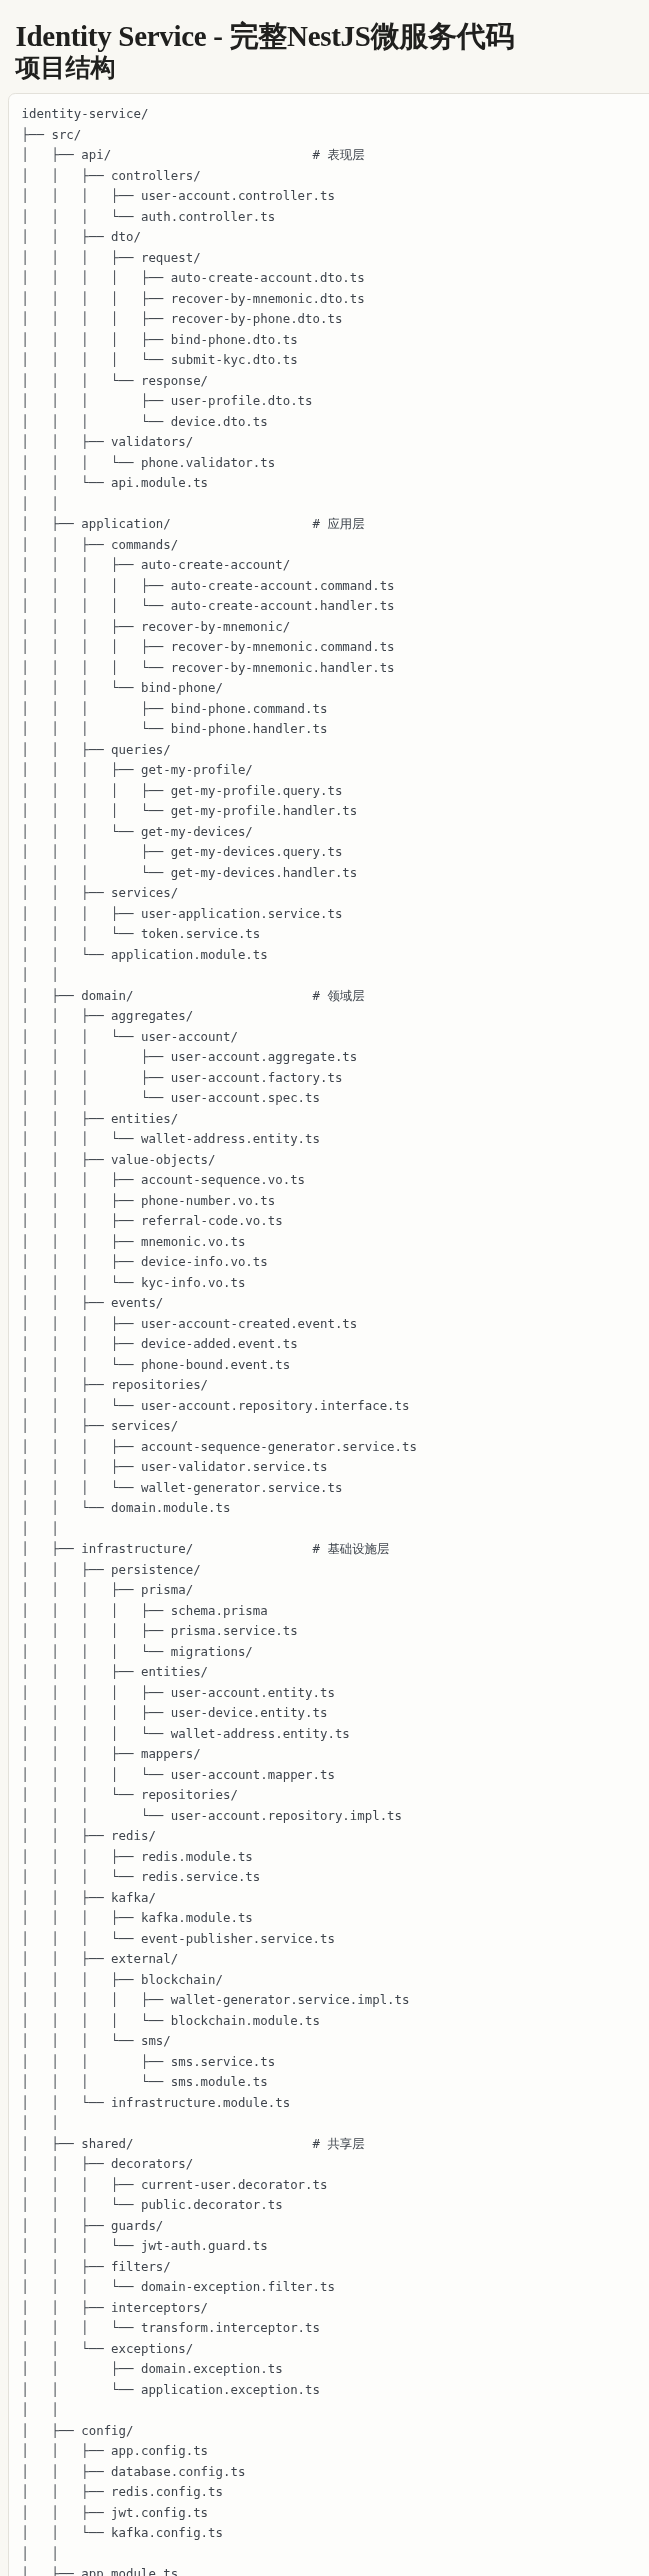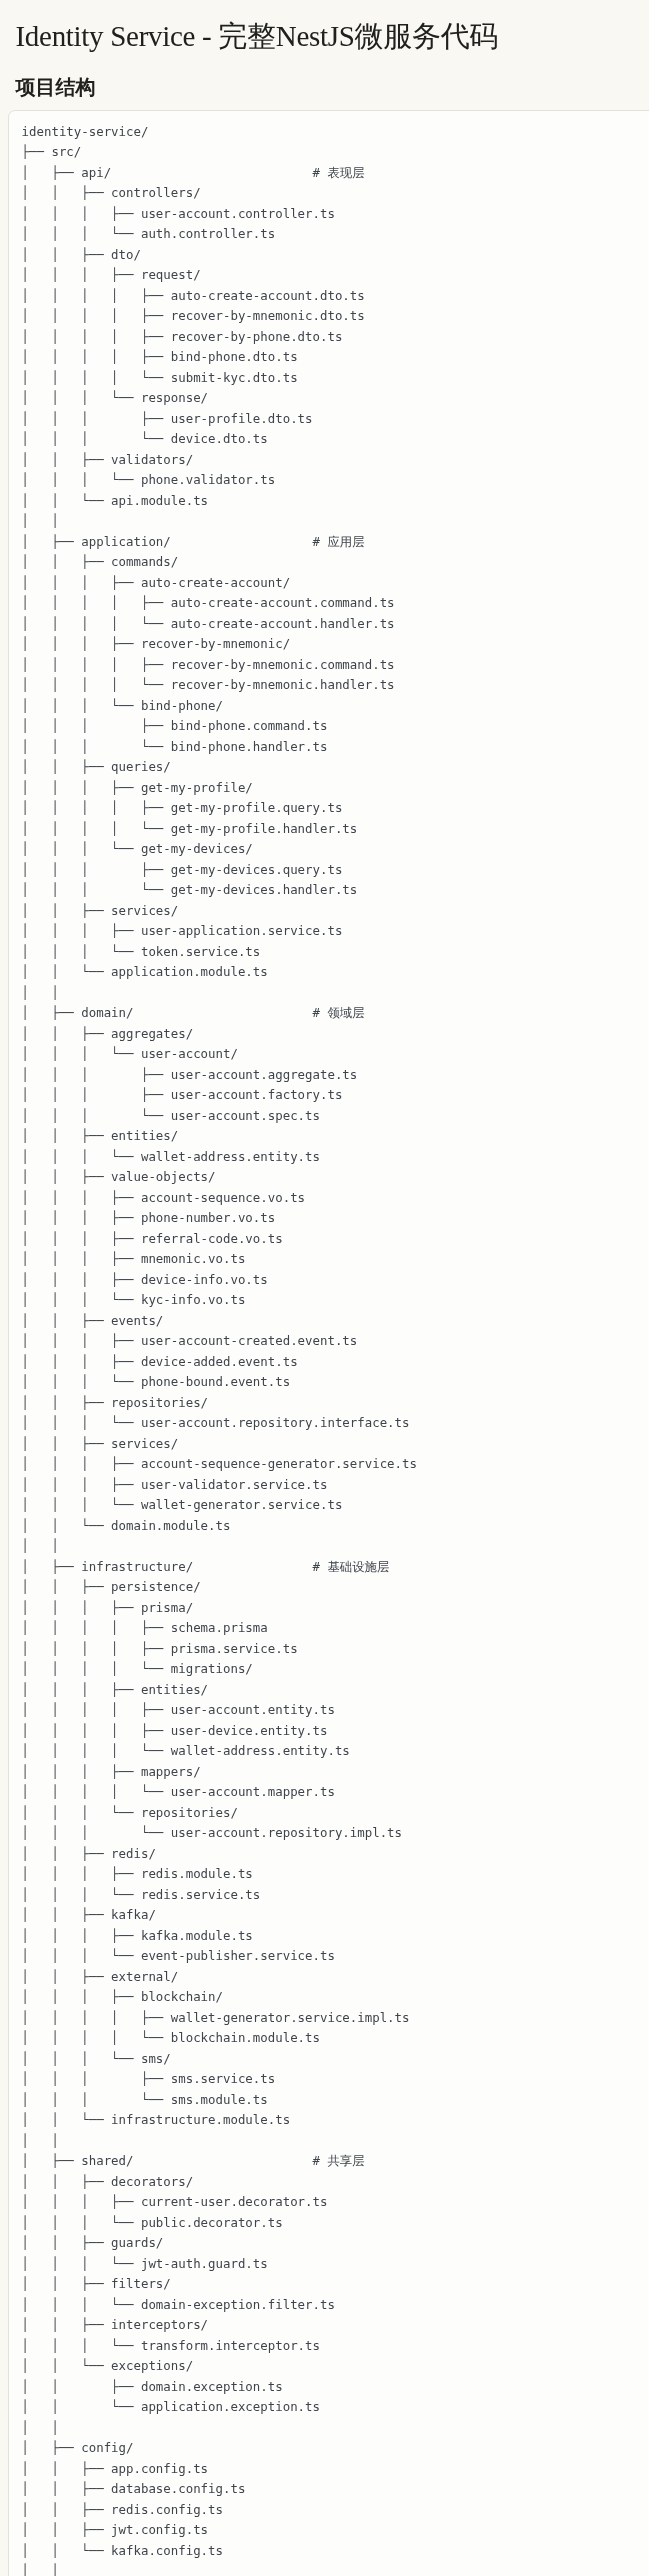--- a/index.html
+++ b/index.html
@@ -9,32 +9,32 @@
     font-family: "Liberation Sans", sans-serif;
   }
   body {
     min-height: 3043px;
     overflow-x: hidden;
     padding-top: 19.6px;
   }
   .page-title {
     margin-left: 15.5px;
     font-family: "Liberation Serif", serif;
-    font-weight: 400;
+    font-weight: 700;
     font-size: 29px;
     line-height: 1.15;
     color: #20201E;
     letter-spacing: -0.3px;
   }
   .section-heading {
     margin-left: 15.5px;
-    margin-top: 23px;
+    margin-top: 0;
     font-family: "Liberation Sans", sans-serif;
     font-weight: 700;
-    font-size: 20px;
+    font-size: 25px;
     line-height: 1.15;
     color: #20201E;
   }
   .code-block {
     margin-left: 8.2px;
     margin-top: 11.3px;
     width: 659px; 
     background: #FDFDFB;
     border: 0.5px solid #E3E1DA;
     border-radius: 7.2px;

